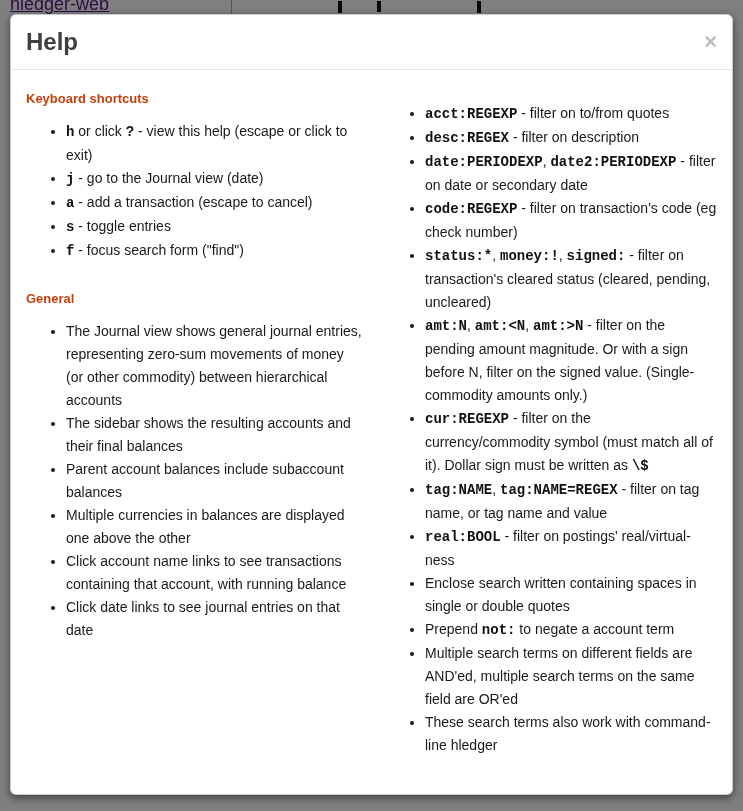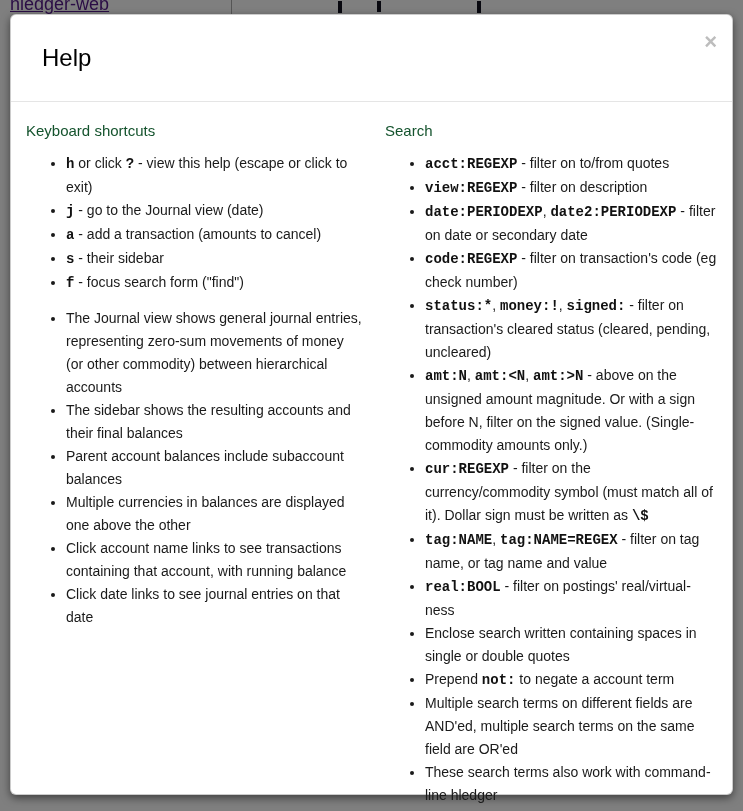--- a/index.html
+++ b/index.html
@@ -34,40 +34,40 @@
     border: 1px solid rgba(0,0,0,0.2);
     border-radius: 6px;
     box-shadow: 0 3px 9px rgba(0,0,0,0.5);
   }
   .modal-header {
     position: relative;
     padding: 13px 15px;
     border-bottom: 1px solid #e5e5e5;
   }
   .modal-title {
-    margin: 16px;
-    font-size: 24px; font-weight: 400; line-height: 28px;
-    color: #000000;
+    margin: 0;
+    font-size: 24px; font-weight: 700; line-height: 28px;
+    color: #404040;
   }
   .close-btn {
     position: absolute; top: 16px; right: 15px;
     border: 0; background: none; padding: 0;
     font-family: "Liberation Sans", sans-serif;
     font-size: 22px; font-weight: 700; line-height: 1;
     color: #bdbdbd; cursor: pointer;
   }
   .modal-body { display: flex; padding: 20px 15px 20px; }
 
   .help-col { box-sizing: border-box; color: #1a1a1a; font-size: 14px; }
   .col-left  { width: 360px; padding-right: 22px; }
   .col-right { width: 333px; }
 
   .help-col h4 {
     margin: 27px 0 0;
-    font-size: 15px; font-weight: 400; color: #14532d; line-height: 18px;
+    font-size: 13px; font-weight: 700; color: #c2410c; line-height: 18px;
   }
   .help-col h4:first-child { margin-top: 0; }
   .help-col ul { margin: 12px 0 10px; padding-left: 40px; }
   .help-col li { line-height: 23px; }
   .help-col code {
     font-family: "Liberation Mono", monospace;
     font-weight: 700; font-size: 14px; color: #111111;
   }
 </style>
 </head>
@@ -87,42 +87,42 @@
   <div class="modal-header">
     <h2 class="modal-title">Help</h2>
     <button class="close-btn">×</button>
   </div>
   <div class="modal-body">
       <div class="help-col col-left">
         <h4>Keyboard shortcuts</h4>
         <ul>
           <li><code>h</code><span> or click </span><code>?</code><span> - view this help (escape or click to exit)</span></li>
           <li><code>j</code><span> - go to the Journal view (date)</span></li>
-          <li><code>a</code><span> - add a transaction (amounts to cancel)</span></li>
-          <li><code>s</code><span> - their sidebar</span></li>
+          <li><code>a</code><span> - add a transaction (escape to cancel)</span></li>
+          <li><code>s</code><span> - toggle entries</span></li>
           <li><code>f</code><span> - focus search form ("find")</span></li>
         </ul>
+        <h4>General</h4>
         <ul>
           <li><span>The Journal view shows general journal entries, representing zero-sum movements of money (or other commodity) between hierarchical accounts</span></li>
           <li><span>The sidebar shows the resulting accounts and their final balances</span></li>
           <li><span>Parent account balances include subaccount balances</span></li>
           <li><span>Multiple currencies in balances are displayed one above the other</span></li>
           <li><span>Click account name links to see transactions containing that account, with running balance</span></li>
           <li><span>Click date links to see journal entries on that date</span></li>
         </ul>
       </div>
       <div class="help-col col-right">
-        <h4>Search</h4>
         <ul>
           <li><code>acct:REGEXP</code><span> - filter on to/from quotes</span></li>
-          <li><code>view:REGEXP</code><span> - filter on description</span></li>
+          <li><code>desc:REGEX</code><span> - filter on description</span></li>
           <li><code>date:PERIODEXP</code><span>, </span><code>date2:PERIODEXP</code><span> - filter on date or secondary date</span></li>
           <li><code>code:REGEXP</code><span> - filter on transaction's code (eg check number)</span></li>
           <li><code>status:*</code><span>, </span><code>money:!</code><span>, </span><code>signed:</code><span> - filter on transaction's cleared status (cleared, pending, uncleared)</span></li>
-          <li><code>amt:N</code><span>, </span><code>amt:&lt;N</code><span>, </span><code>amt:&gt;N</code><span> - above on the unsigned amount magnitude. Or with a sign before N, filter on the signed value. (Single-commodity amounts only.)</span></li>
+          <li><code>amt:N</code><span>, </span><code>amt:&lt;N</code><span>, </span><code>amt:&gt;N</code><span> - filter on the pending amount magnitude. Or with a sign before N, filter on the signed value. (Single-commodity amounts only.)</span></li>
           <li><code>cur:REGEXP</code><span> - filter on the currency/commodity symbol (must match all of it). Dollar sign must be written as </span><code>\$</code></li>
           <li><code>tag:NAME</code><span>, </span><code>tag:NAME=REGEX</code><span> - filter on tag name, or tag name and value</span></li>
           <li><code>real:BOOL</code><span> - filter on postings' real/virtual-ness</span></li>
           <li><span>Enclose search written containing spaces in single or double quotes</span></li>
           <li><span>Prepend </span><code>not:</code><span> to negate a account term</span></li>
           <li><span>Multiple search terms on different fields are AND'ed, multiple search terms on the same field are OR'ed</span></li>
           <li><span>These search terms also work with command-line hledger</span></li>
         </ul>
       </div>
     </div>

